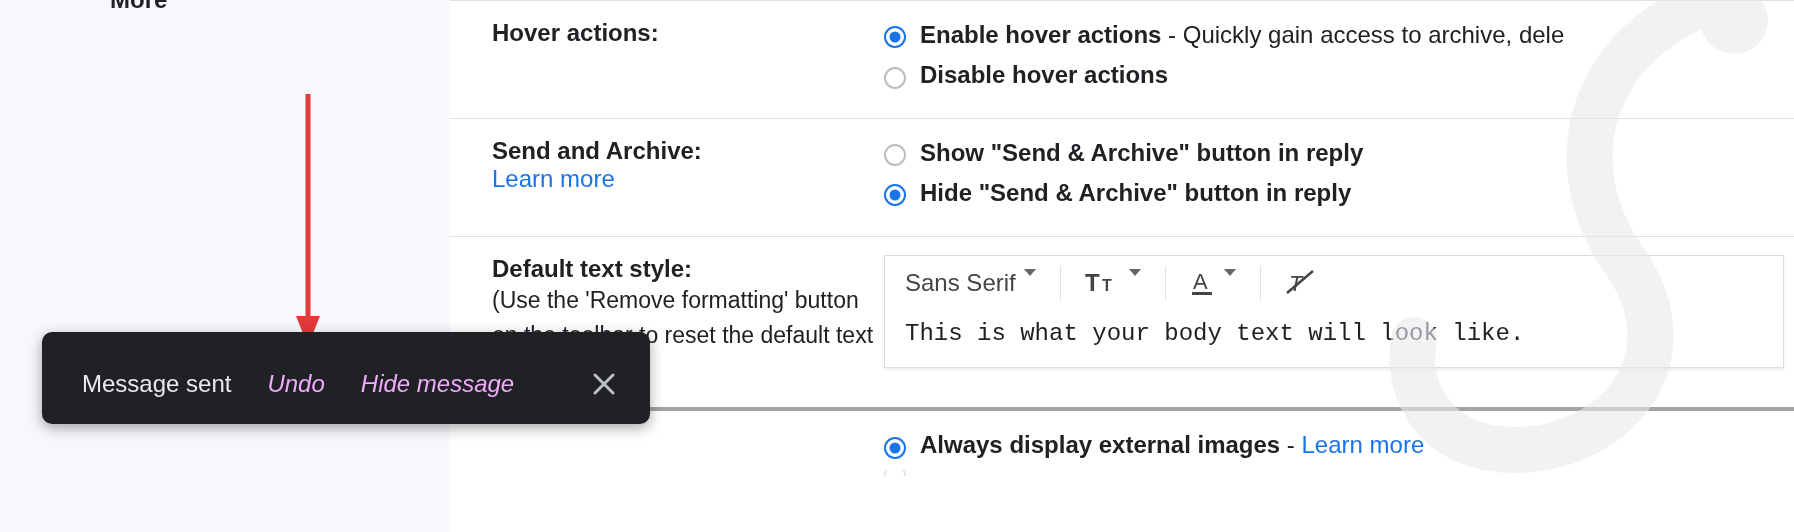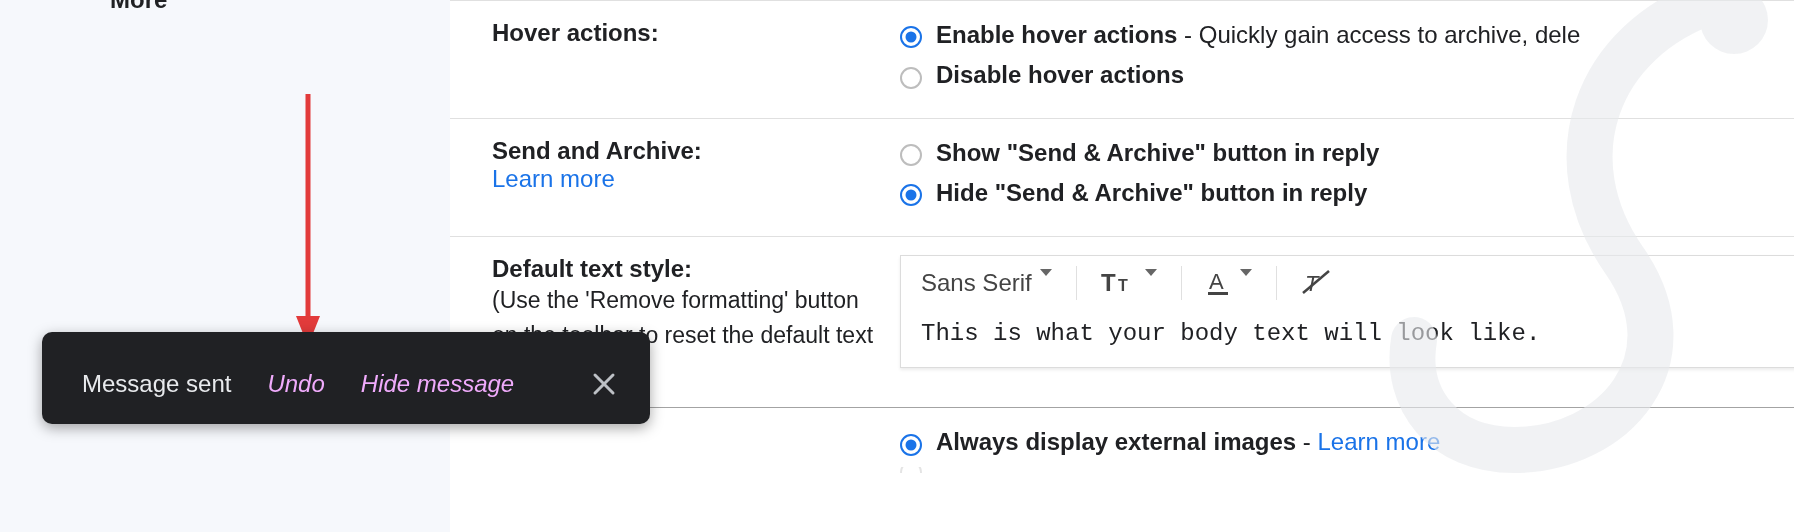--- a/index.html
+++ b/index.html
@@ -37,21 +37,20 @@
     pointer-events: none;
     opacity: 0.6;
   }
 
   .settings-section {
     display: flex;
     border-top: 1px solid #e0e0e0;
     padding: 18px 0 18px 42px;
     font-size: 24px;
     color: #202124;
-    gap: 16px;
   }
   .settings-section:first-child { border-top: none; padding-top: 26px; }
   .section-label {
     width: 392px;
     flex-shrink: 0;
   }
   .section-label .title { font-weight: 700; }
   .section-label .sub  { font-weight: 400; color: #202124; }
   .section-label a { color: #1a73e8; text-decoration: none; font-weight: 400; }
   .section-options { flex: 1; }
@@ -244,21 +243,21 @@
                 <text x="4" y="22" font-size="22" font-style="italic" font-weight="400" fill="#444">T</text>
                 <line x1="2" y1="24" x2="28" y2="2" stroke="#444" stroke-width="2.5"></line>
               </svg>
             </span>
           </div>
           <div class="style-preview">This is what your body text will look like.</div>
         </div>
       </div>
     </div>
 
-    <div class="settings-section" style="border-top:1px solid #a3a3a3;">
+    <div class="settings-section" style="border-top:4px solid #a3a3a3;">
       <div class="section-label"></div>
       <div class="section-options">
         <div class="radio-row">
           <span class="radio checked"></span>
           <span>
             <span class="opt-bold">Always display external images</span><span class="opt-desc"> - </span><a href="#" class="opt-link">Learn more</a>
           </span>
         </div>
         <div class="radio-row" style="opacity:0.4; overflow:hidden; height:6px;">
           <span class="radio"></span>

